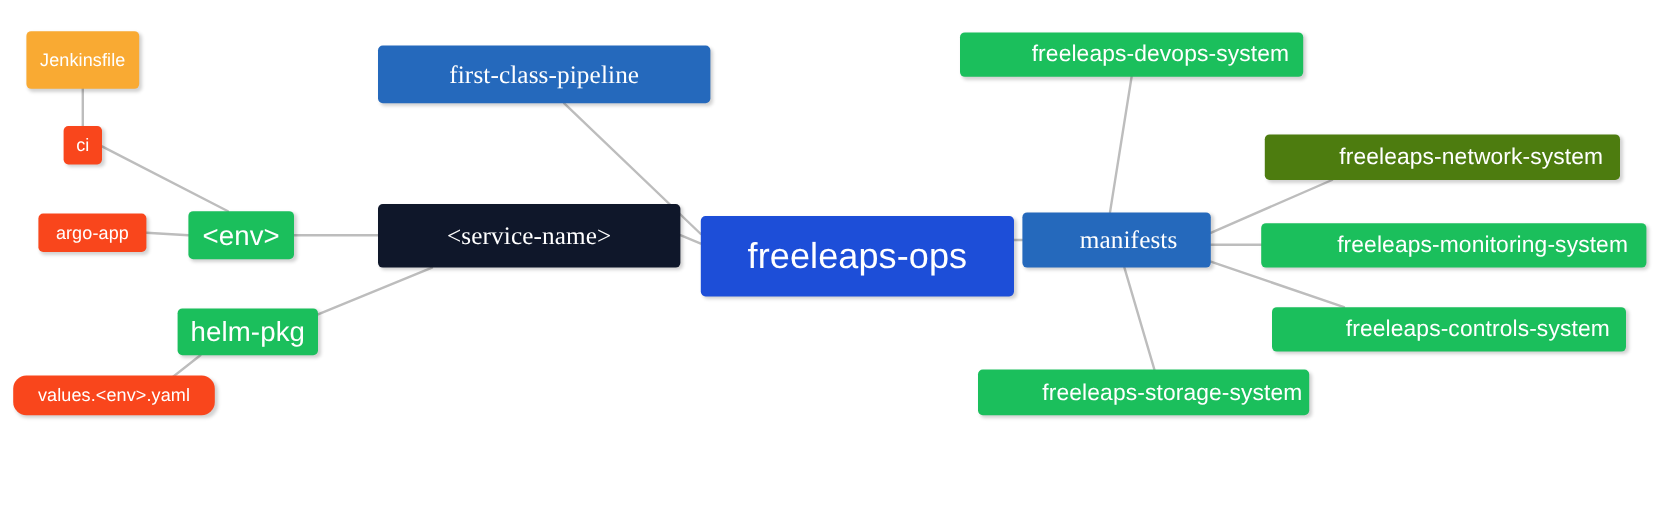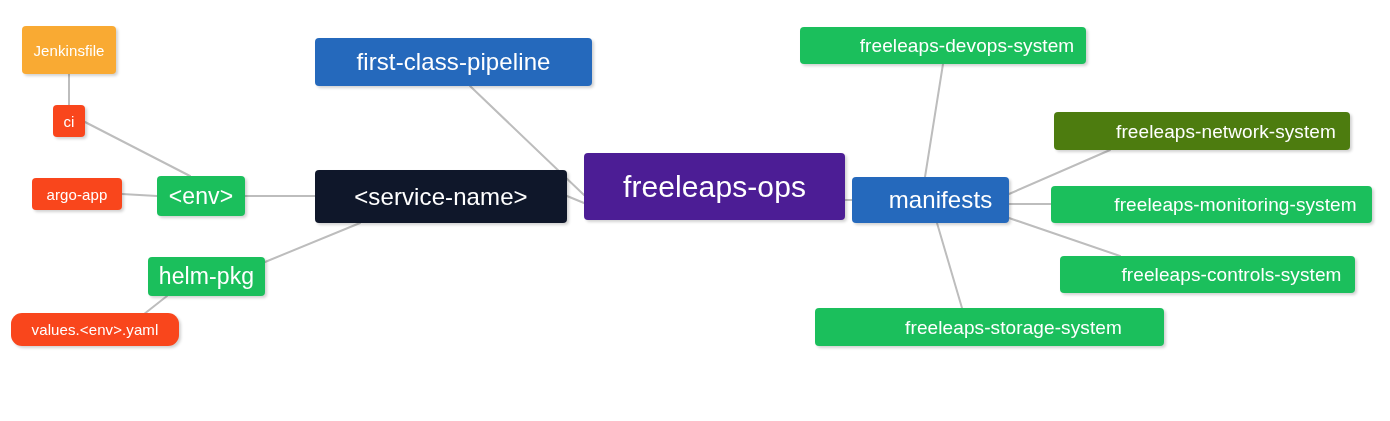--- a/index.html
+++ b/index.html
@@ -36,21 +36,21 @@
     line-height: 1;
     letter-spacing: 0.1px;
     box-shadow: 2px 2px 3px rgba(0,0,0,0.18);
     user-select: none;
   }
   .mm-node > span {
     display: block;
     padding: 0 2px;
   }
   .sz-root   { font-size: 30px; }
-  .sz-big    { font-size: 24px; }
+  .sz-big    { font-size: 21px; font-family: Liberation Serif, serif; }
   .sz-mid    { font-size: 23px; }
   .sz-small  { font-size: 19px; padding-left: 48px; }
   .sz-tiny   { font-size: 15px; }
 </style>
 </head>
 <body>
 
 <div id="canvas">
   <svg id="edge-layer" viewBox="0 0 1390 421" width="1390" height="421" xmlns="http://www.w3.org/2000/svg">
       <line x1="584" y1="195" x2="470" y2="86" stroke="#bdbdbd" stroke-width="2" stroke-linecap="round"></line>
@@ -62,21 +62,21 @@
       <line x1="190" y1="176" x2="85" y2="122" stroke="#bdbdbd" stroke-width="2" stroke-linecap="round"></line>
       <line x1="69" y1="105" x2="69" y2="58" stroke="#bdbdbd" stroke-width="2" stroke-linecap="round"></line>
       <line x1="167" y1="296" x2="120" y2="333" stroke="#bdbdbd" stroke-width="2" stroke-linecap="round"></line>
       <line x1="925" y1="177" x2="943" y2="64" stroke="#bdbdbd" stroke-width="2" stroke-linecap="round"></line>
       <line x1="1009" y1="194" x2="1110" y2="150" stroke="#bdbdbd" stroke-width="2" stroke-linecap="round"></line>
       <line x1="1009" y1="204" x2="1051" y2="204" stroke="#bdbdbd" stroke-width="2" stroke-linecap="round"></line>
       <line x1="1009" y1="218" x2="1120" y2="256" stroke="#bdbdbd" stroke-width="2" stroke-linecap="round"></line>
       <line x1="937" y1="223" x2="962" y2="308" stroke="#bdbdbd" stroke-width="2" stroke-linecap="round"></line>
     </svg>
   <div id="node-layer">
-      <div class="mm-node sz-root" style="left: 584px; top: 153px; width: 261px; height: 67px; background: #4c1d95;">
+      <div class="mm-node sz-root" style="left: 584px; top: 180px; width: 261px; height: 67px; background: #1d4ed8;">
         <span>freeleaps-ops</span>
       </div>
       <div class="mm-node sz-big" style="left: 315px; top: 38px; width: 277px; height: 48px; background: rgb(37, 105, 188);">
         <span>first-class-pipeline</span>
       </div>
       <div class="mm-node sz-big" style="left: 315px; top: 170px; width: 252px; height: 53px; background: #0f172a; justify-content: center;">
         <span>&lt;service-name&gt;</span>
       </div>
       <div class="mm-node sz-big" style="left: 852px; top: 177px; width: 157px; height: 46px; background: rgb(37, 105, 188); padding-left: 20px;">
         <span>manifests</span>
@@ -104,17 +104,17 @@
       </div>
       <div class="mm-node sz-small" style="left: 1054px; top: 112px; width: 296px; height: 38px; background: #4d7c0f;">
         <span>freeleaps-network-system</span>
       </div>
       <div class="mm-node sz-small" style="left: 1051px; top: 186px; width: 321px; height: 37px; background: rgb(27, 191, 92);">
         <span>freeleaps-monitoring-system</span>
       </div>
       <div class="mm-node sz-small" style="left: 1060px; top: 256px; width: 295px; height: 37px; background: rgb(27, 191, 92);">
         <span>freeleaps-controls-system</span>
       </div>
-      <div class="mm-node sz-small" style="left: 815px; top: 308px; width: 349px; height: 38px; background: rgb(27, 191, 92);">
+      <div class="mm-node sz-small" style="left: 815px; top: 308px; width: 276px; height: 38px; background: rgb(27, 191, 92);">
         <span>freeleaps-storage-system</span>
       </div>
     </div>
 </div>
 
 </body></html>

